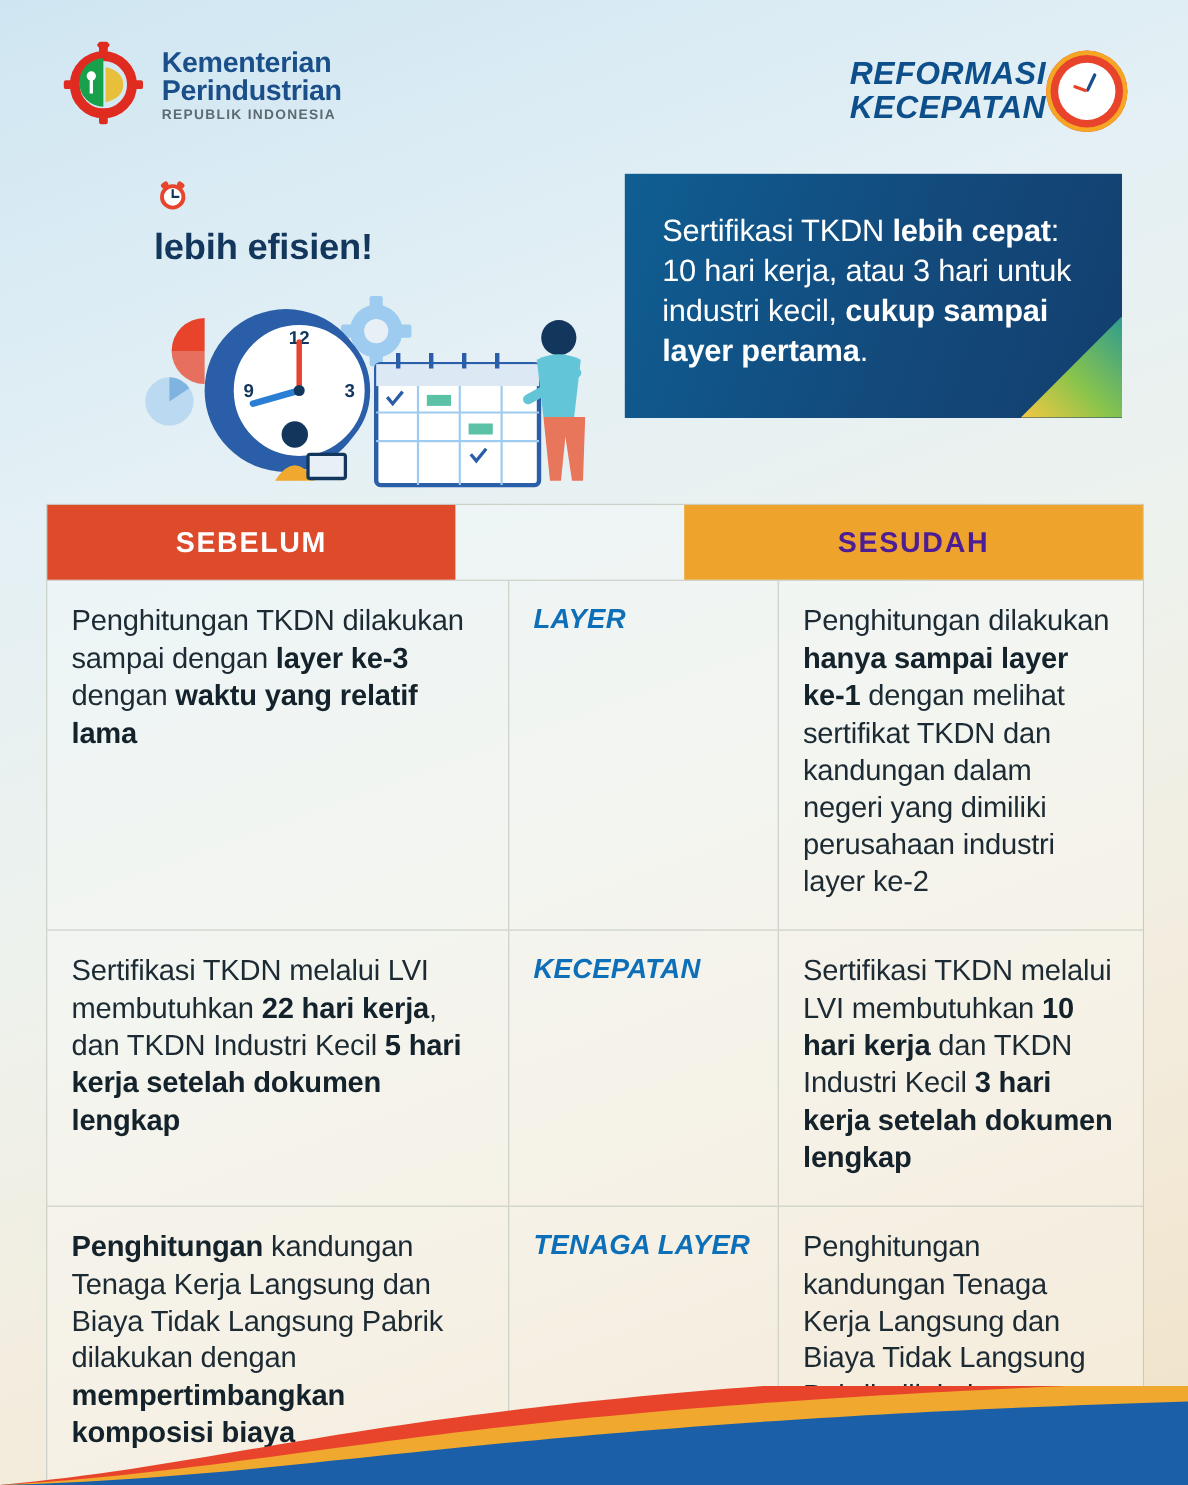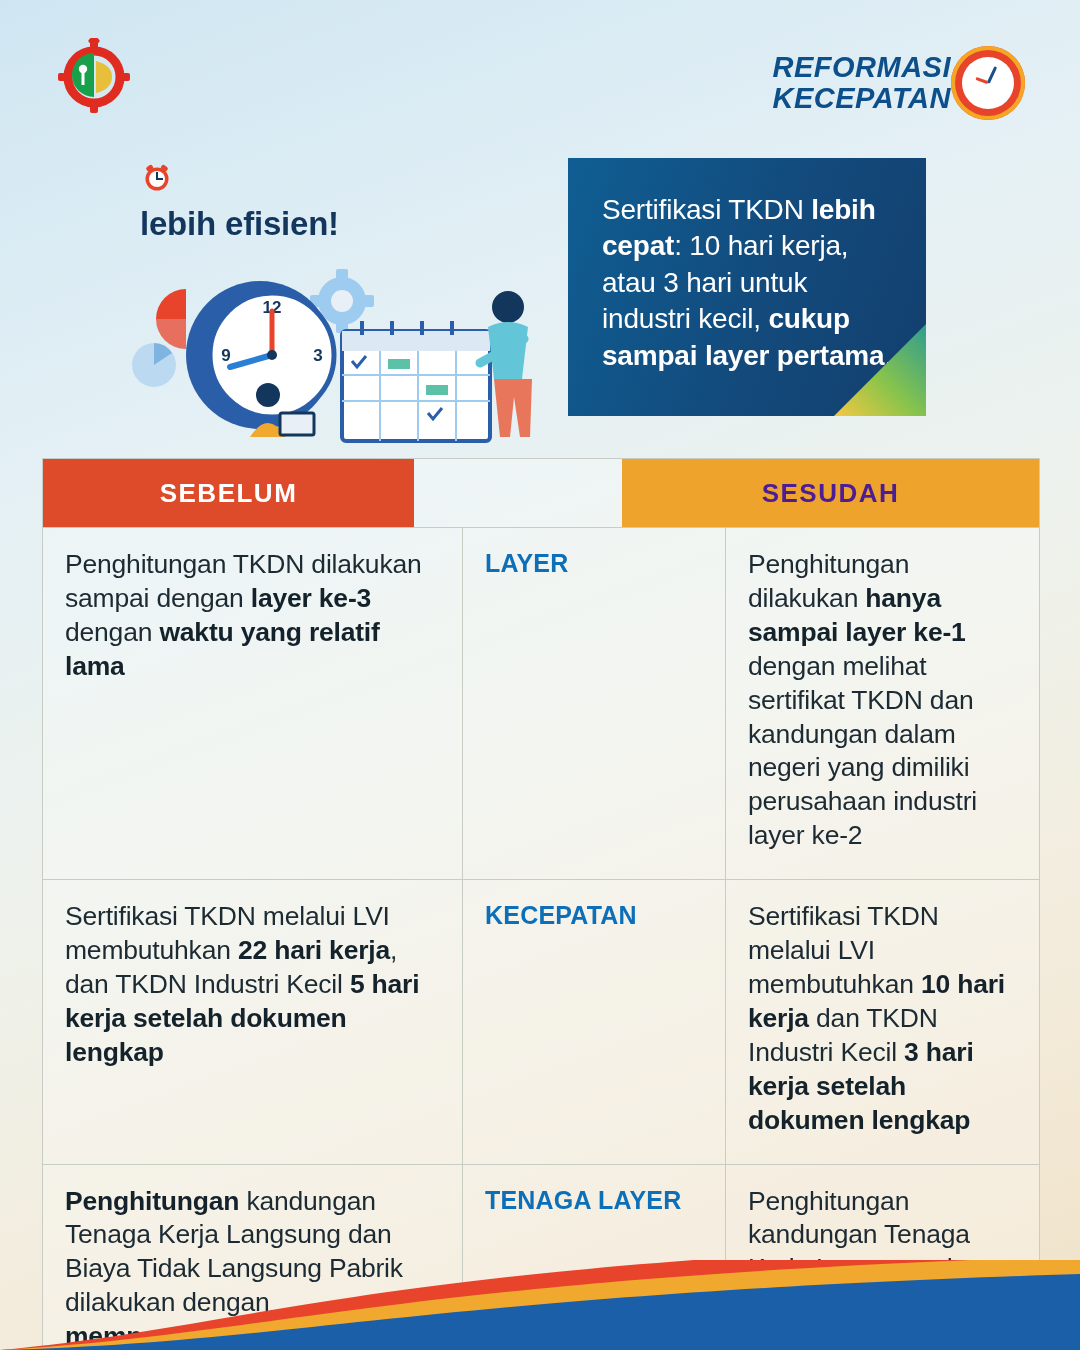--- a/index.html
+++ b/index.html
@@ -27,21 +27,21 @@
   .clock-face:before{content:"";position:absolute;left:50%;top:50%;width:2.5px;height:18px;background:#1b4f8a;transform-origin:bottom center;transform:translate(-50%,-100%) rotate(25deg);border-radius:2px;}
   .clock-face:after{content:"";position:absolute;left:50%;top:50%;width:2.5px;height:13px;background:#e8442c;transform-origin:bottom center;transform:translate(-50%,-100%) rotate(-70deg);border-radius:2px;}
 
   
   .hero-left{position:absolute;left:140px;top:158px;width:420px;}
   .hero-title{font-size:33px;font-weight:bold;color:#12365c;line-height:1.25;letter-spacing:-0.2px;}
   .hero-title .alarm{display:inline-block;vertical-align:-4px;margin-right:8px;}
 
   .illus{position:absolute;left:120px;top:255px;width:420px;height:200px;}
 
-  .callout{position:absolute;left:568px;top:158px;width:358px;}
+  .callout{position:absolute;left:568px;top:158px;width:452px;}
   .callout-body{
     background:linear-gradient(110deg,#0f5e93 0%,#134a7c 55%,#123f6e 100%);
     padding:34px 30px 42px 34px;color:#fff;
     font-size:28px;line-height:1.30;letter-spacing:-0.2px;
     position:relative;
   }
   .callout-body b{font-weight:bold;}
   .fold{position:absolute;right:0;bottom:0;width:92px;height:92px;
     background:linear-gradient(45deg,#f5c842 0%,#8ac44b 45%,#2f9c8f 100%);
     clip-path:polygon(100% 0,100% 100%,0 100%);}
@@ -49,21 +49,21 @@
   
   .table{position:absolute;left:42px;top:458px;width:996px;border:1px solid #c8cdc4;background:rgba(255,255,255,0.28);}
   .thead{display:flex;height:68px;}
   .th-left{flex:0 0 371px;background:#dd4b2b;color:#fff;display:flex;align-items:center;justify-content:center;font-size:26px;font-weight:bold;letter-spacing:1.5px;}
   .th-mid{flex:0 0 208px;background:transparent;}
   .th-right{flex:1;background:#eea32c;color:#4c1d95;display:flex;align-items:center;justify-content:center;font-size:26px;font-weight:bold;letter-spacing:1.5px;}
 
   .trow{display:flex;border-top:1px solid #c8cdc4;}
   .trow:first-of-type{border-top:none;}
   .cell-left{flex:0 0 371px;padding:20px 26px 26px 22px;border-right:1px solid #c8cdc4;}
-  .cell-mid{flex:0 0 208px;padding:20px 32px 26px 22px;border-right:1px solid #c8cdc4;}
+  .cell-mid{flex:0 0 208px;padding:20px 14px 26px 22px;border-right:1px solid #c8cdc4;font-style:italic;}
   .cell-right{flex:1;padding:20px 24px 26px 22px;}
   .ctext{font-size:26.5px;line-height:1.28;color:#1c2a33;letter-spacing:-0.2px;}
   .ctext b{font-weight:bold;color:#14222b;}
   .ctext i{font-style:italic;}
   .mid-label{font-size:25px;font-weight:bold;color:#0d6fb8;letter-spacing:0.2px;line-height:1.25;}
 
   
   .footer{position:absolute;left:0;bottom:0;width:1080px;height:90px;overflow:hidden;}
   .wave{position:absolute;left:0;bottom:0;width:1080px;height:120px;}
   .footer-note{position:absolute;right:46px;bottom:10px;color:#fff;font-size:17px;opacity:.95;}
@@ -84,20 +84,25 @@
             <rect x="25" y="-4" width="11" height="8" rx="2"></rect>
             <rect x="-30" y="-30" width="9" height="9" rx="2" transform="rotate(45)"></rect>
           </g>
           <path d="M-22,-2 a22,22 0 0 1 22,-22 l0,44 a22,22 0 0 1 -22,-22z" fill="#19a04b"></path>
           <circle cx="-11" cy="-8" r="4.2" fill="#fff"></circle>
           <rect x="-12.5" y="-6" width="3" height="14" fill="#fff"></rect>
           <path d="M2,-16 q16,4 16,16 q0,12 -16,16z" fill="#e8bf3a"></path>
         </g>
       </svg>
     </div>
+    <div class="logo-text">
+      <div class="logo-line1">Kementerian</div>
+      <div class="logo-line2">Perindustrian</div>
+      <div class="logo-line3">REPUBLIK INDONESIA</div>
+    </div>
   </div>
 
   <div class="reformasi">
     <div class="reformasi-txt">
       <div>REFORMASI</div>
       <div>KECEPATAN</div>
     </div>
     <div class="clock-badge">
       <div class="clock-face"></div>
     </div>

